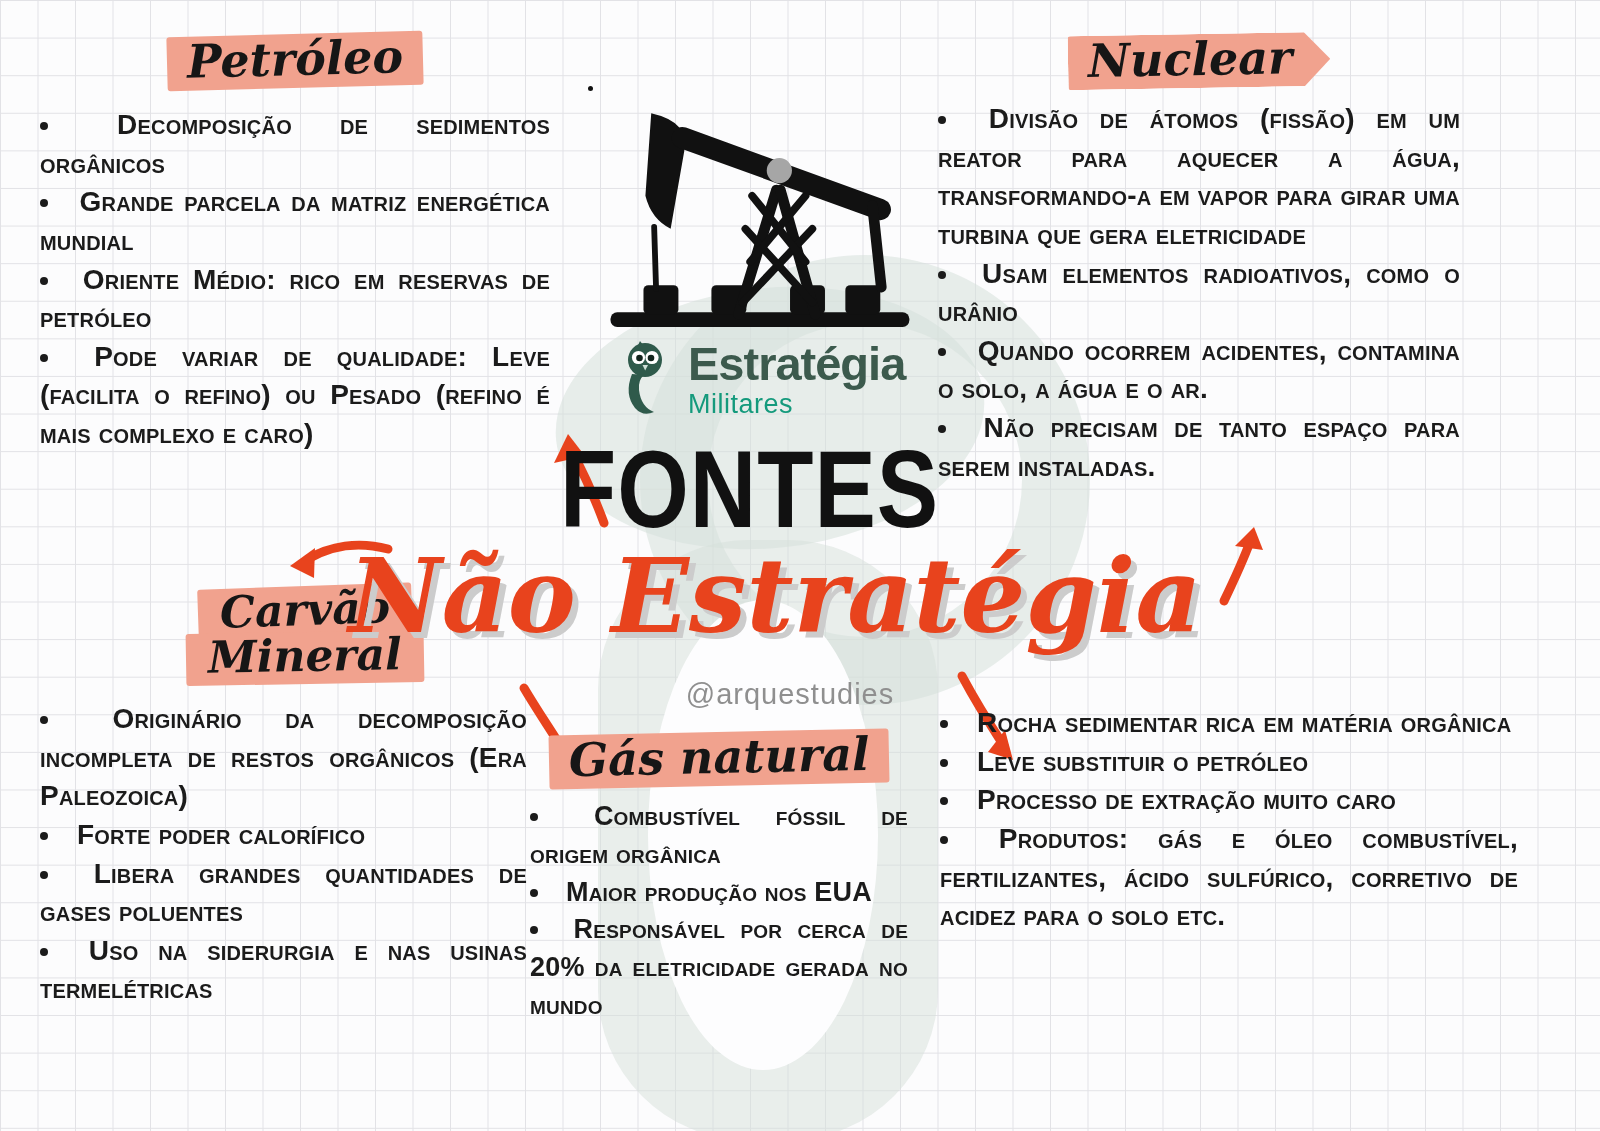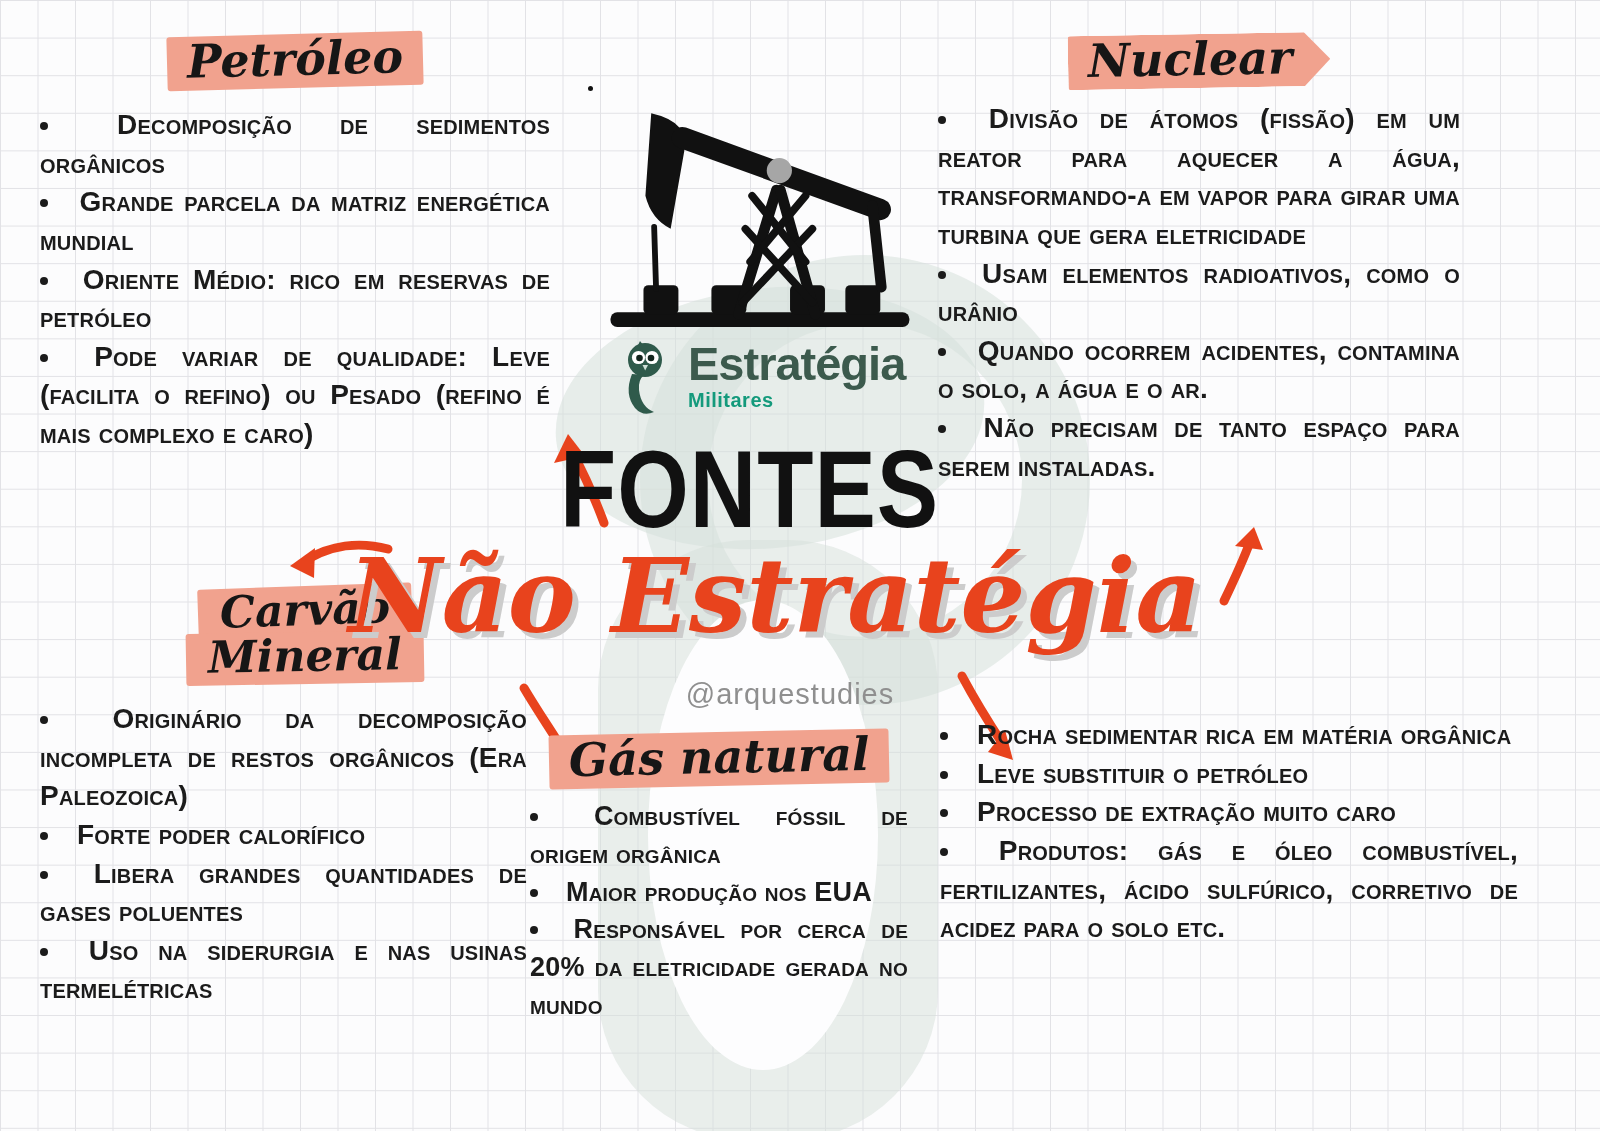--- a/index.html
+++ b/index.html
@@ -68,34 +68,34 @@
   #sec-carvao-body .bullets { font-size:28px; line-height:1.38; }
 
   #sec-gas { left:530px; top:732px; width:378px; }
   #sec-gas .hl { transform:rotate(-1.2deg); }
   #sec-gas .script-title { font-size:46px; line-height:1.0; }
   #sec-gas .bullets { margin-top:12px; font-size:27px; line-height:1.4; }
 
   #sec-xisto { left:940px; top:704px; width:578px; }
   #sec-xisto .hl { transform:rotate(-0.8deg); }
   #sec-xisto .script-title { font-size:44px; line-height:1.0; }
-  #sec-xisto .bullets { margin-top:12px; font-size:28px; line-height:1.38; }
+  #sec-xisto .bullets { font-size:28px; line-height:1.38; }
 
   
   #pumpjack { position:absolute; left:593px; top:80px; width:330px; height:255px; z-index:3; }
   #tiny-dot { position:absolute; left:588px; top:86px; width:5px; height:5px;
               border-radius:50%; background:#111; z-index:3; }
 
   #logo { position:absolute; left:622px; top:340px; z-index:3;
           display:flex; align-items:flex-start; gap:12px; }
   #logo .owl { width:54px; height:78px; }
   #logo .brand-txt { display:flex; flex-direction:column; }
   #logo .brand-name { font-size:47px; font-weight:700; color:#3c5a4d;
                       letter-spacing:-1px; line-height:1.0; }
-  #logo .brand-sub  { font-size:20px; font-weight:700; color:#149a7c;
+  #logo .brand-sub  { font-size:27px; font-weight:400; color:#149a7c;
                       margin-top:2px; letter-spacing:0.5px; }
 
   #fontes { position:absolute; left:560px; top:428px; width:370px; z-index:3;
             text-align:center; font-size:92px; font-weight:700; color:#111;
             letter-spacing:1px; transform:scaleY(1.18); transform-origin:top center;
             font-family:"Liberation Sans", sans-serif; }
 
   #theme-title { position:absolute; left:290px; top:540px; width:970px; z-index:3;
             text-align:center; font-size:102px; line-height:1.1;
             font-family:"DejaVu Serif", serif; font-style:italic; font-weight:700;

